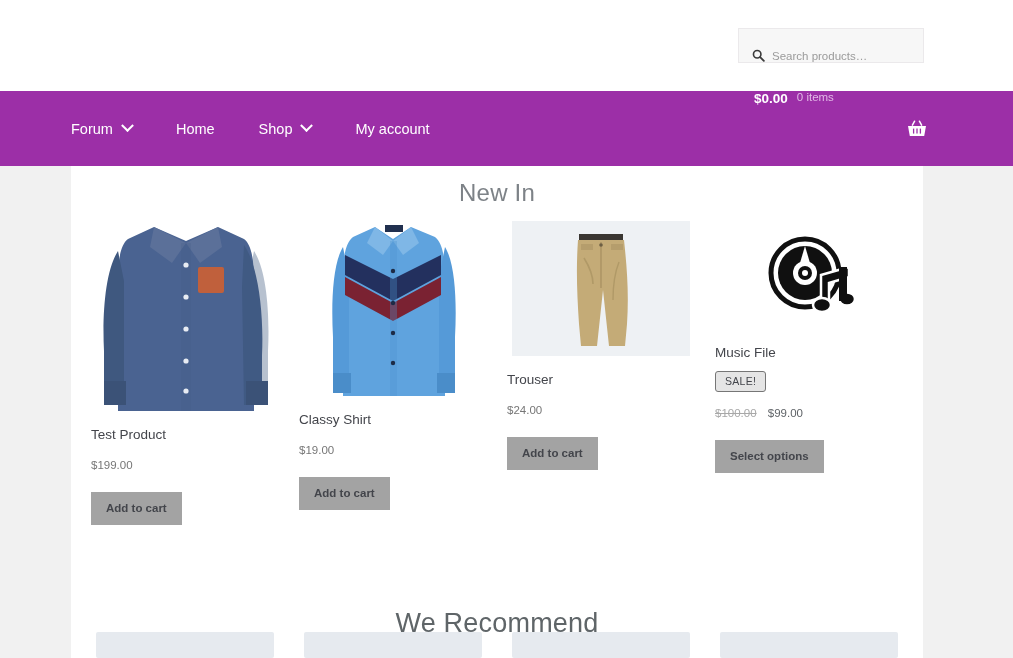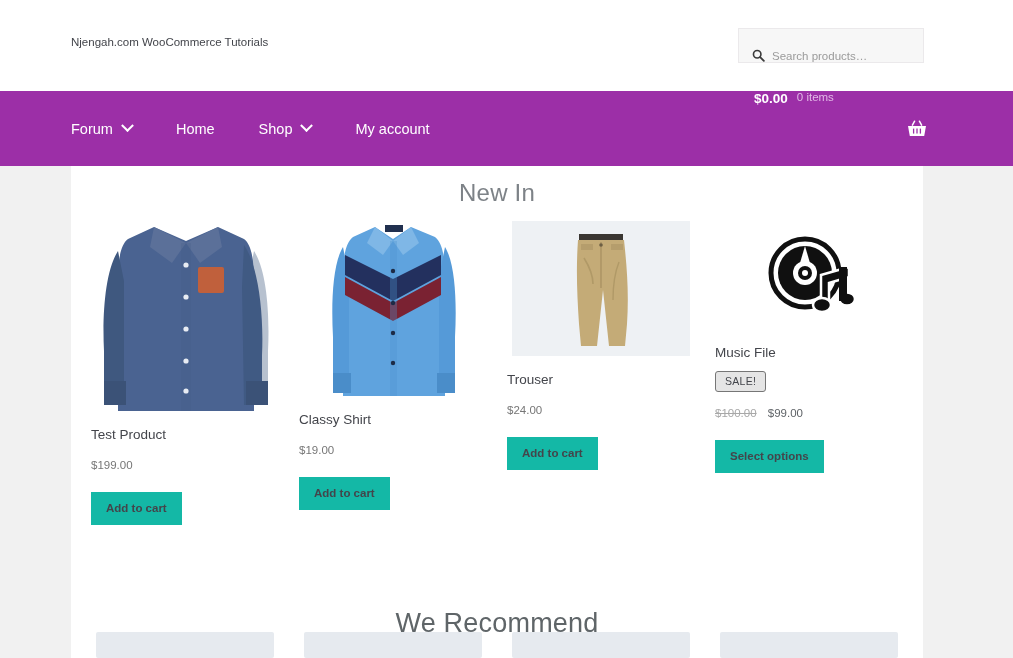--- a/index.html
+++ b/index.html
@@ -113,21 +113,21 @@
     padding: 3px 9px 4px; font-size: 10.5px; color: #43454b;
     letter-spacing: 0.3px; background: #e5e5e5;
   }
   .product-price {
     font-size: 11.5px; color: #767676; margin-top: 15px;
   }
   .price-old { text-decoration: line-through; color: #a8a8a8; }
   .price-new { margin-left: 8px; color: #5e6266; }
   .product-button {
     margin-top: 21px;
-    background: #14b8a6; color: #43454b;
+    background: #a3a3a3; color: #43454b;
     border: 0; font-family: "Liberation Sans", sans-serif;
     font-size: 11.5px; font-weight: bold;
     padding: 11px 15px; cursor: pointer; line-height: 1;
   }
 
   
   .img-shirt-dark { width: 183px; height: 190px; position: relative; }
   .img-shirt-light { width: 141px; height: 175px; position: relative; }
   .placeholder-media {
     width: 178px; height: 135px; background: #eef1f4;
@@ -149,21 +149,20 @@
   .recommend-placeholder {
     width: 178px; height: 26px; background: #e6eaef; border-radius: 2px;
   }
 </style>
 </head>
 <body>
 
 <div class="site-header">
 
   <div class="brand">
-    <div class="brand-tagline">Njengah.com WooCommerce Tutorials</div>
   </div>
 
   <div class="search-box">
     <svg class="search-icon" viewBox="0 0 16 16">
       <circle cx="6.4" cy="6.4" r="4.6" fill="none" stroke="#3b3b3b" stroke-width="2"></circle>
       <line x1="10" y1="10" x2="14.6" y2="14.6" stroke="#3b3b3b" stroke-width="2.3" stroke-linecap="round"></line>
     </svg>
     <input class="search-input" type="text" placeholder="Search products…" style="">
   </div>
 

